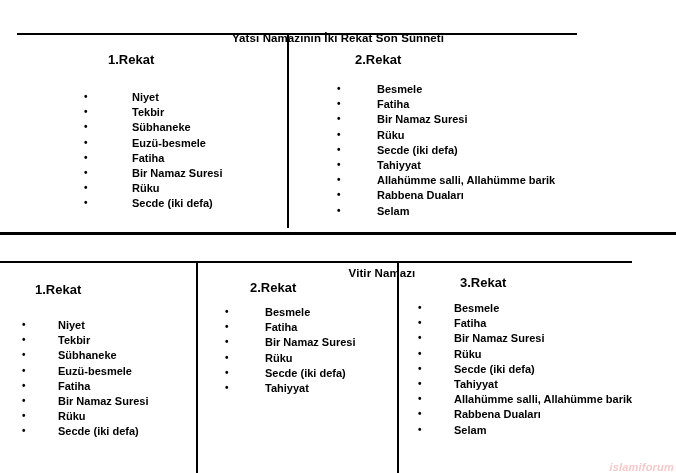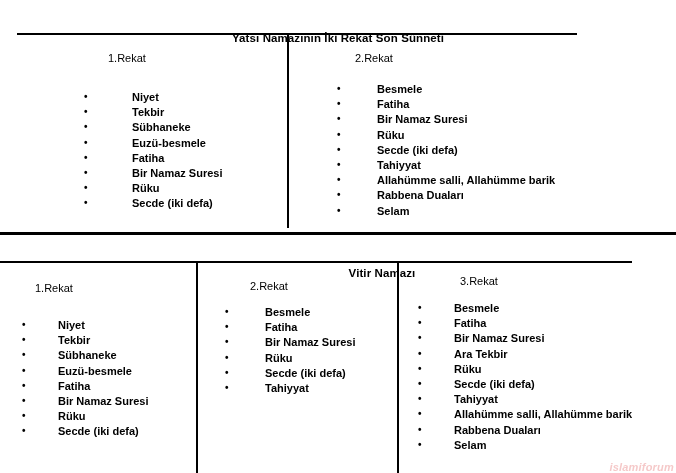--- a/index.html
+++ b/index.html
@@ -47,22 +47,22 @@
     background: #000000;
     width: 2px;
   }
   #vdiv-top       { left: 287px; top: 34px;  height: 194px; }
   #vdiv-bot-1     { left: 196px; top: 262px; height: 211px; }
   #vdiv-bot-2     { left: 397px; top: 262px; height: 211px; }
 
   
   .col-head {
     position: absolute;
-    font-size: 11px;
-    font-weight: normal;
+    font-size: 13px;
+    font-weight: bold;
     white-space: nowrap;
   }
 
   
   .blist {
     position: absolute;
     margin: 0;
     padding: 0;
     list-style: none;
   }
@@ -168,21 +168,20 @@
   <li>Secde (iki defa)</li>
   <li>Tahiyyat</li>
 </ul>
 
 <div class="col-head" style="left:460px; top:275px;">3.Rekat</div>
 
 <ul class="blist gap-xs" id="vitir-col3" style="left:418px; top:301px;">
   <li>Besmele</li>
   <li>Fatiha</li>
   <li>Bir Namaz Suresi</li>
-  <li>Ara Tekbir</li>
   <li>Rüku</li>
   <li>Secde (iki defa)</li>
   <li>Tahiyyat</li>
   <li>Allahümme salli, Allahümme barik</li>
   <li>Rabbena Duaları</li>
   <li>Selam</li>
 </ul>
 
 <div id="watermark">islamiforum</div>
 

